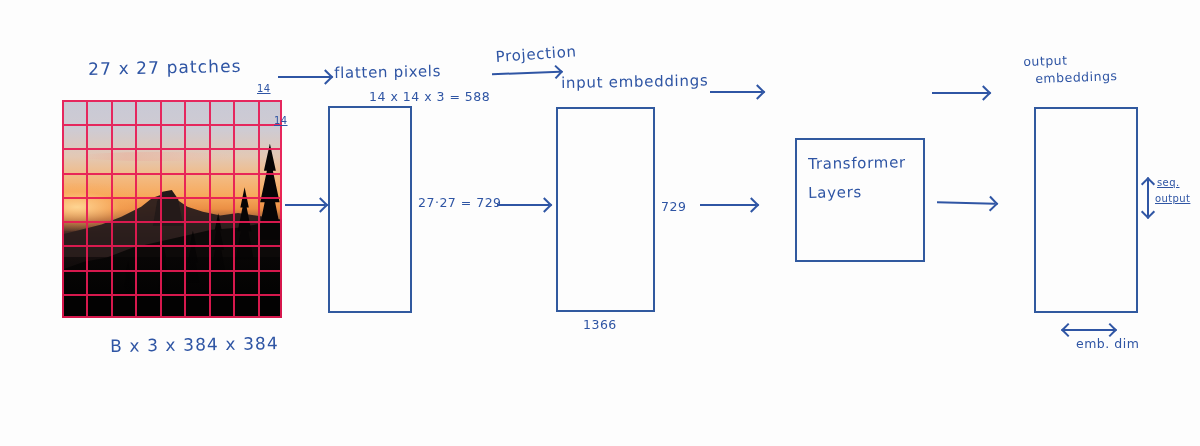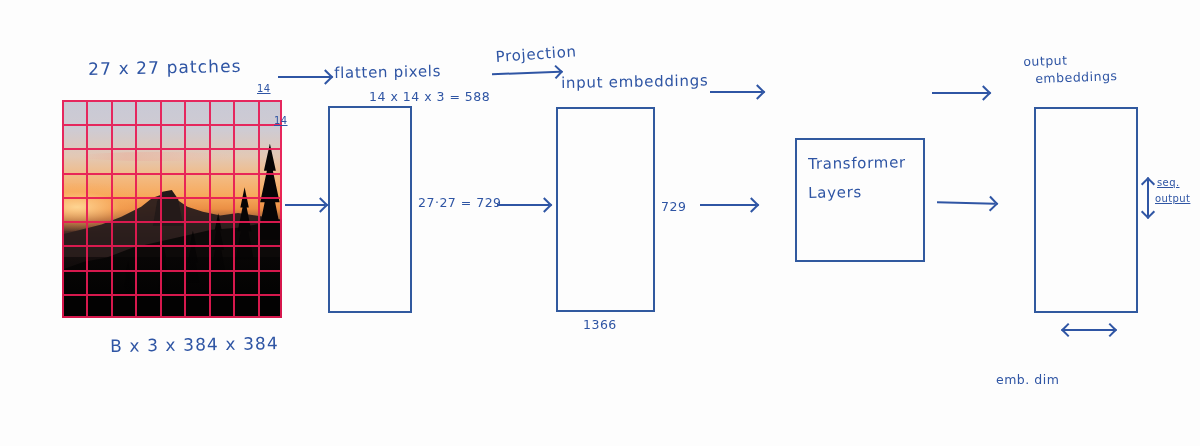--- a/index.html
+++ b/index.html
@@ -271,15 +271,15 @@
   <div class="hand sm" style="left:1023px; top:54px; transform: rotate(-2deg);">output</div>
   <div class="hand sm" style="left:1035px; top:71px; transform: rotate(-2deg);">embeddings</div>
 
   <div class="box" style="left:1034px; top:107px; width:104px; height:206px;"></div>
 
   <div class="vdbl" style="left:1147px; top:180px; height:36px;"></div>
   <div class="hand xs" style="left:1157px; top:177px;">seq.</div>
   <div class="hand xs" style="left:1155px; top:193px;">output</div>
 
   <div class="hdbl" style="left:1064px; top:329px; width:50px;"></div>
-  <div class="hand sm" style="left:996px; top:336px;margin-top:36px;">emb. dim</div>
+  <div class="hand sm" style="left:1076px; top:336px;">emb. dim</div>
 
 </div>
 
 </body></html>

